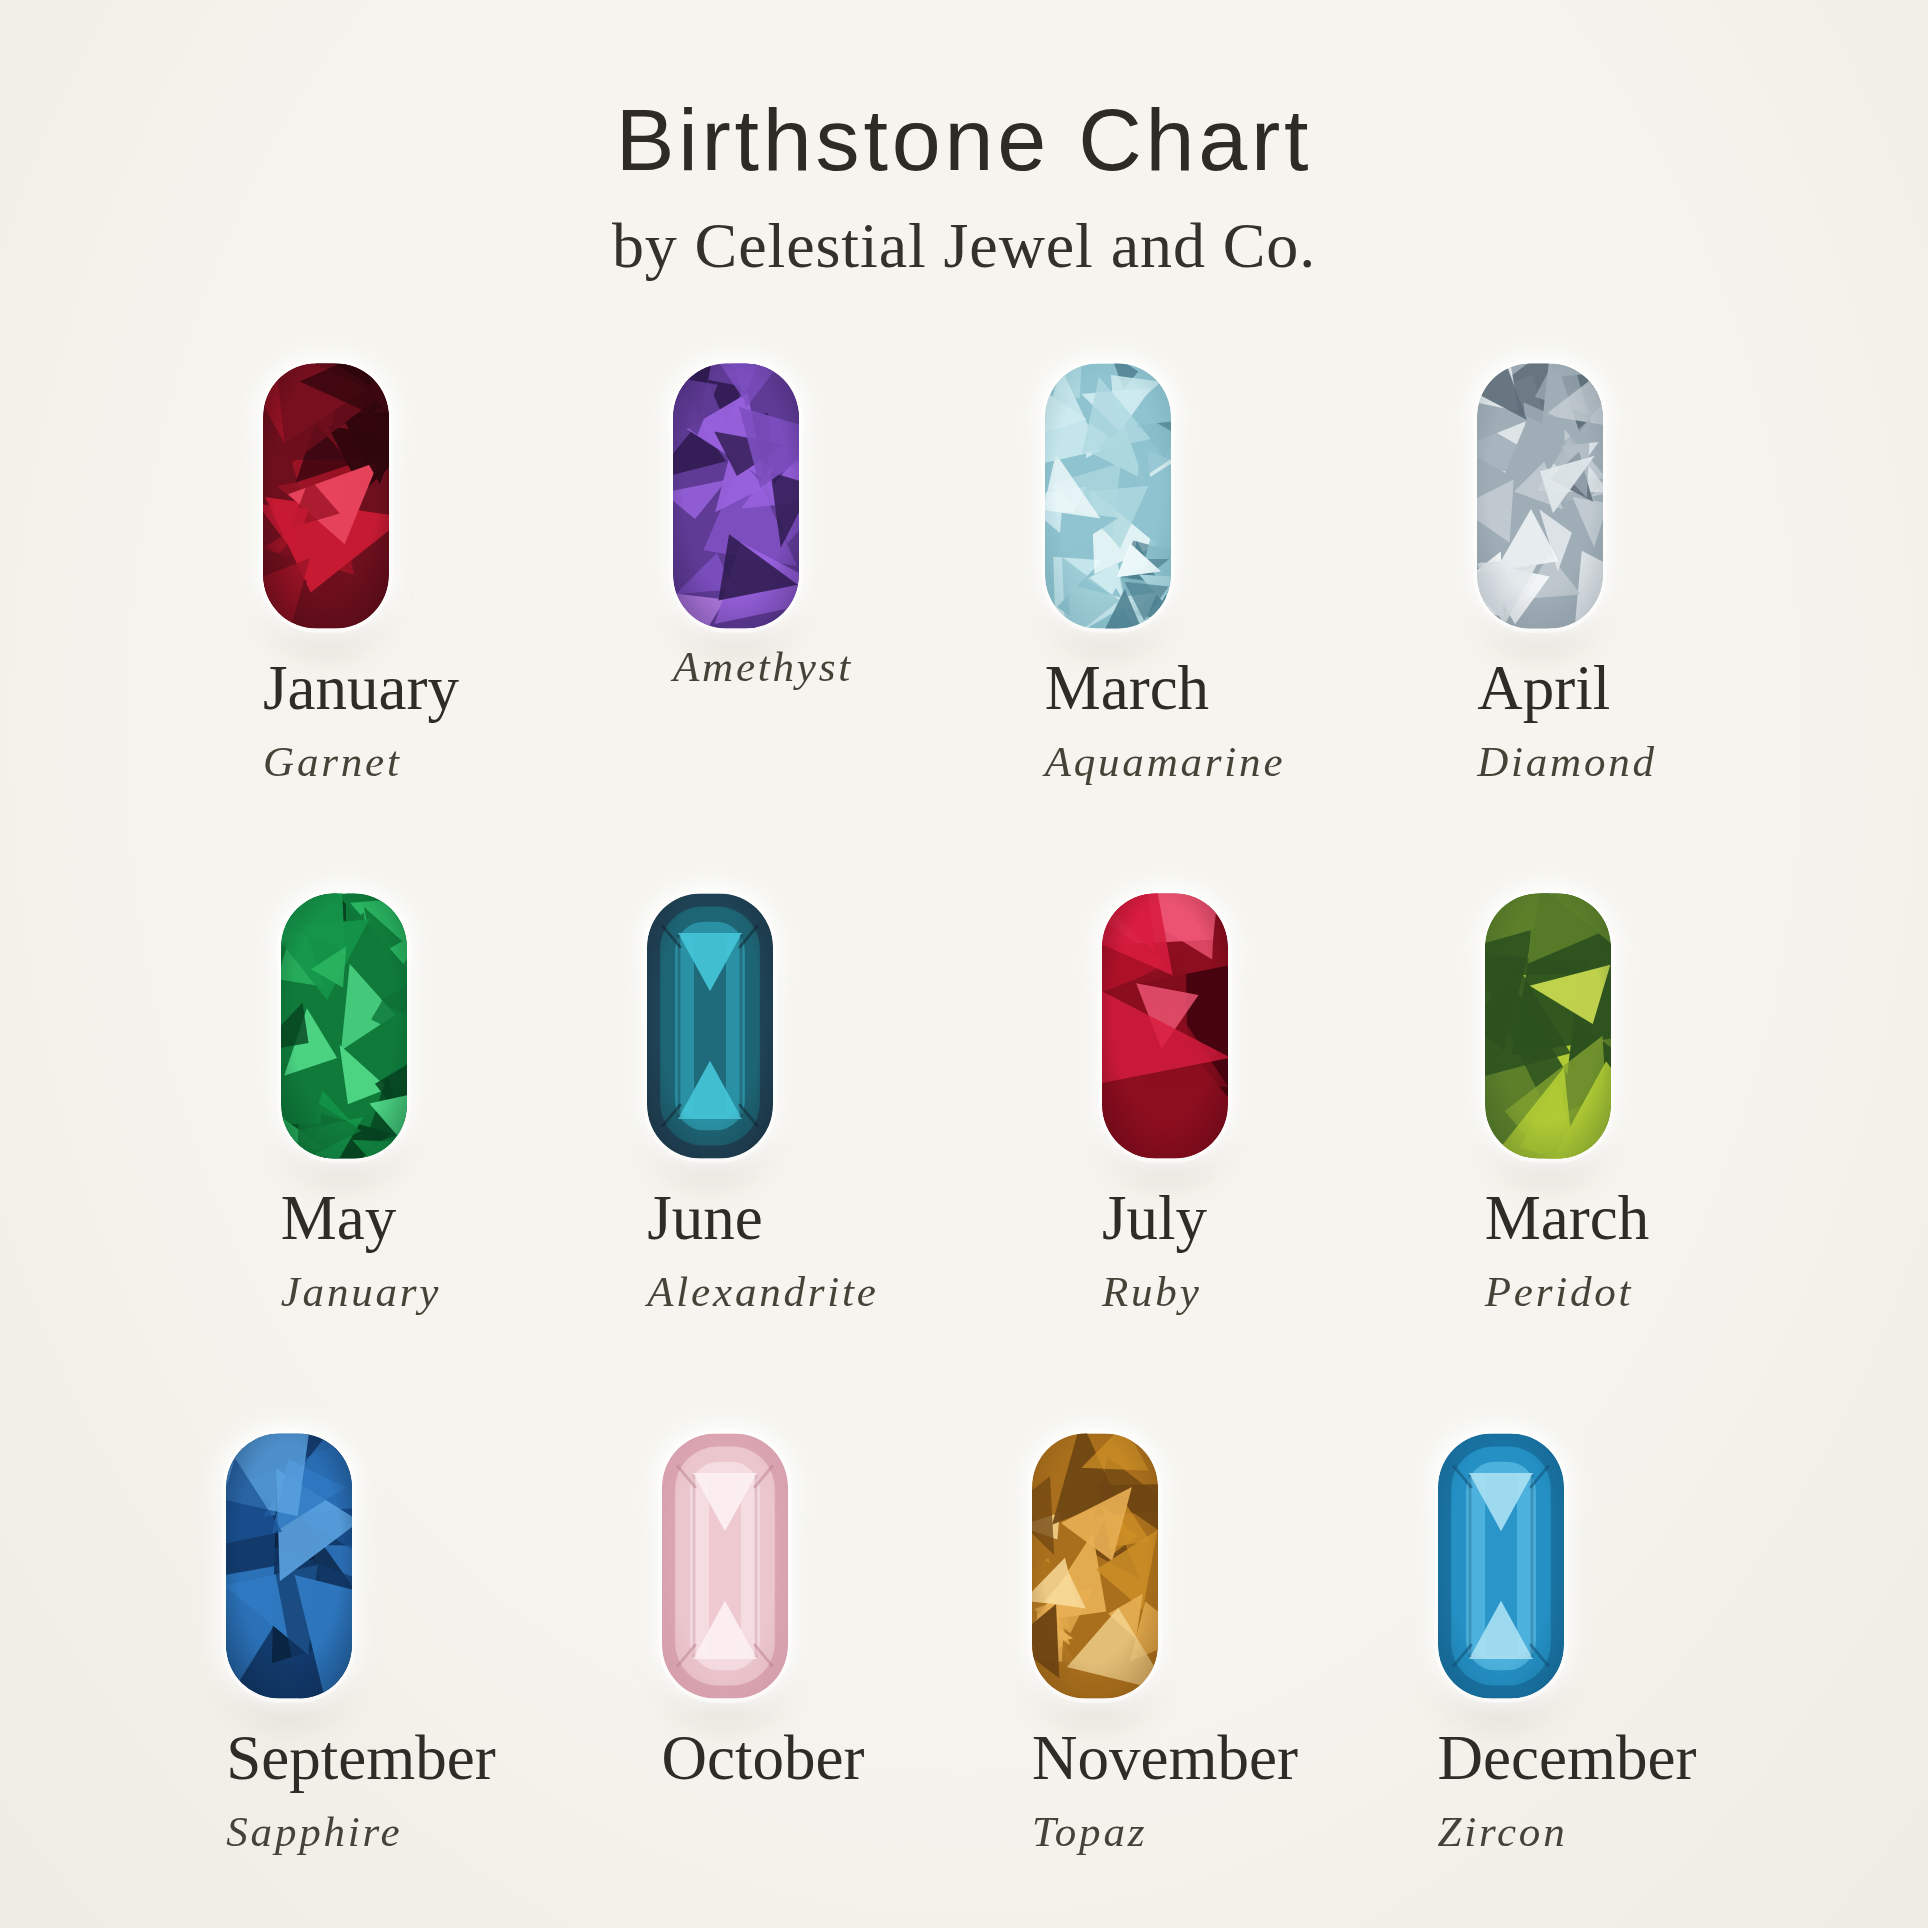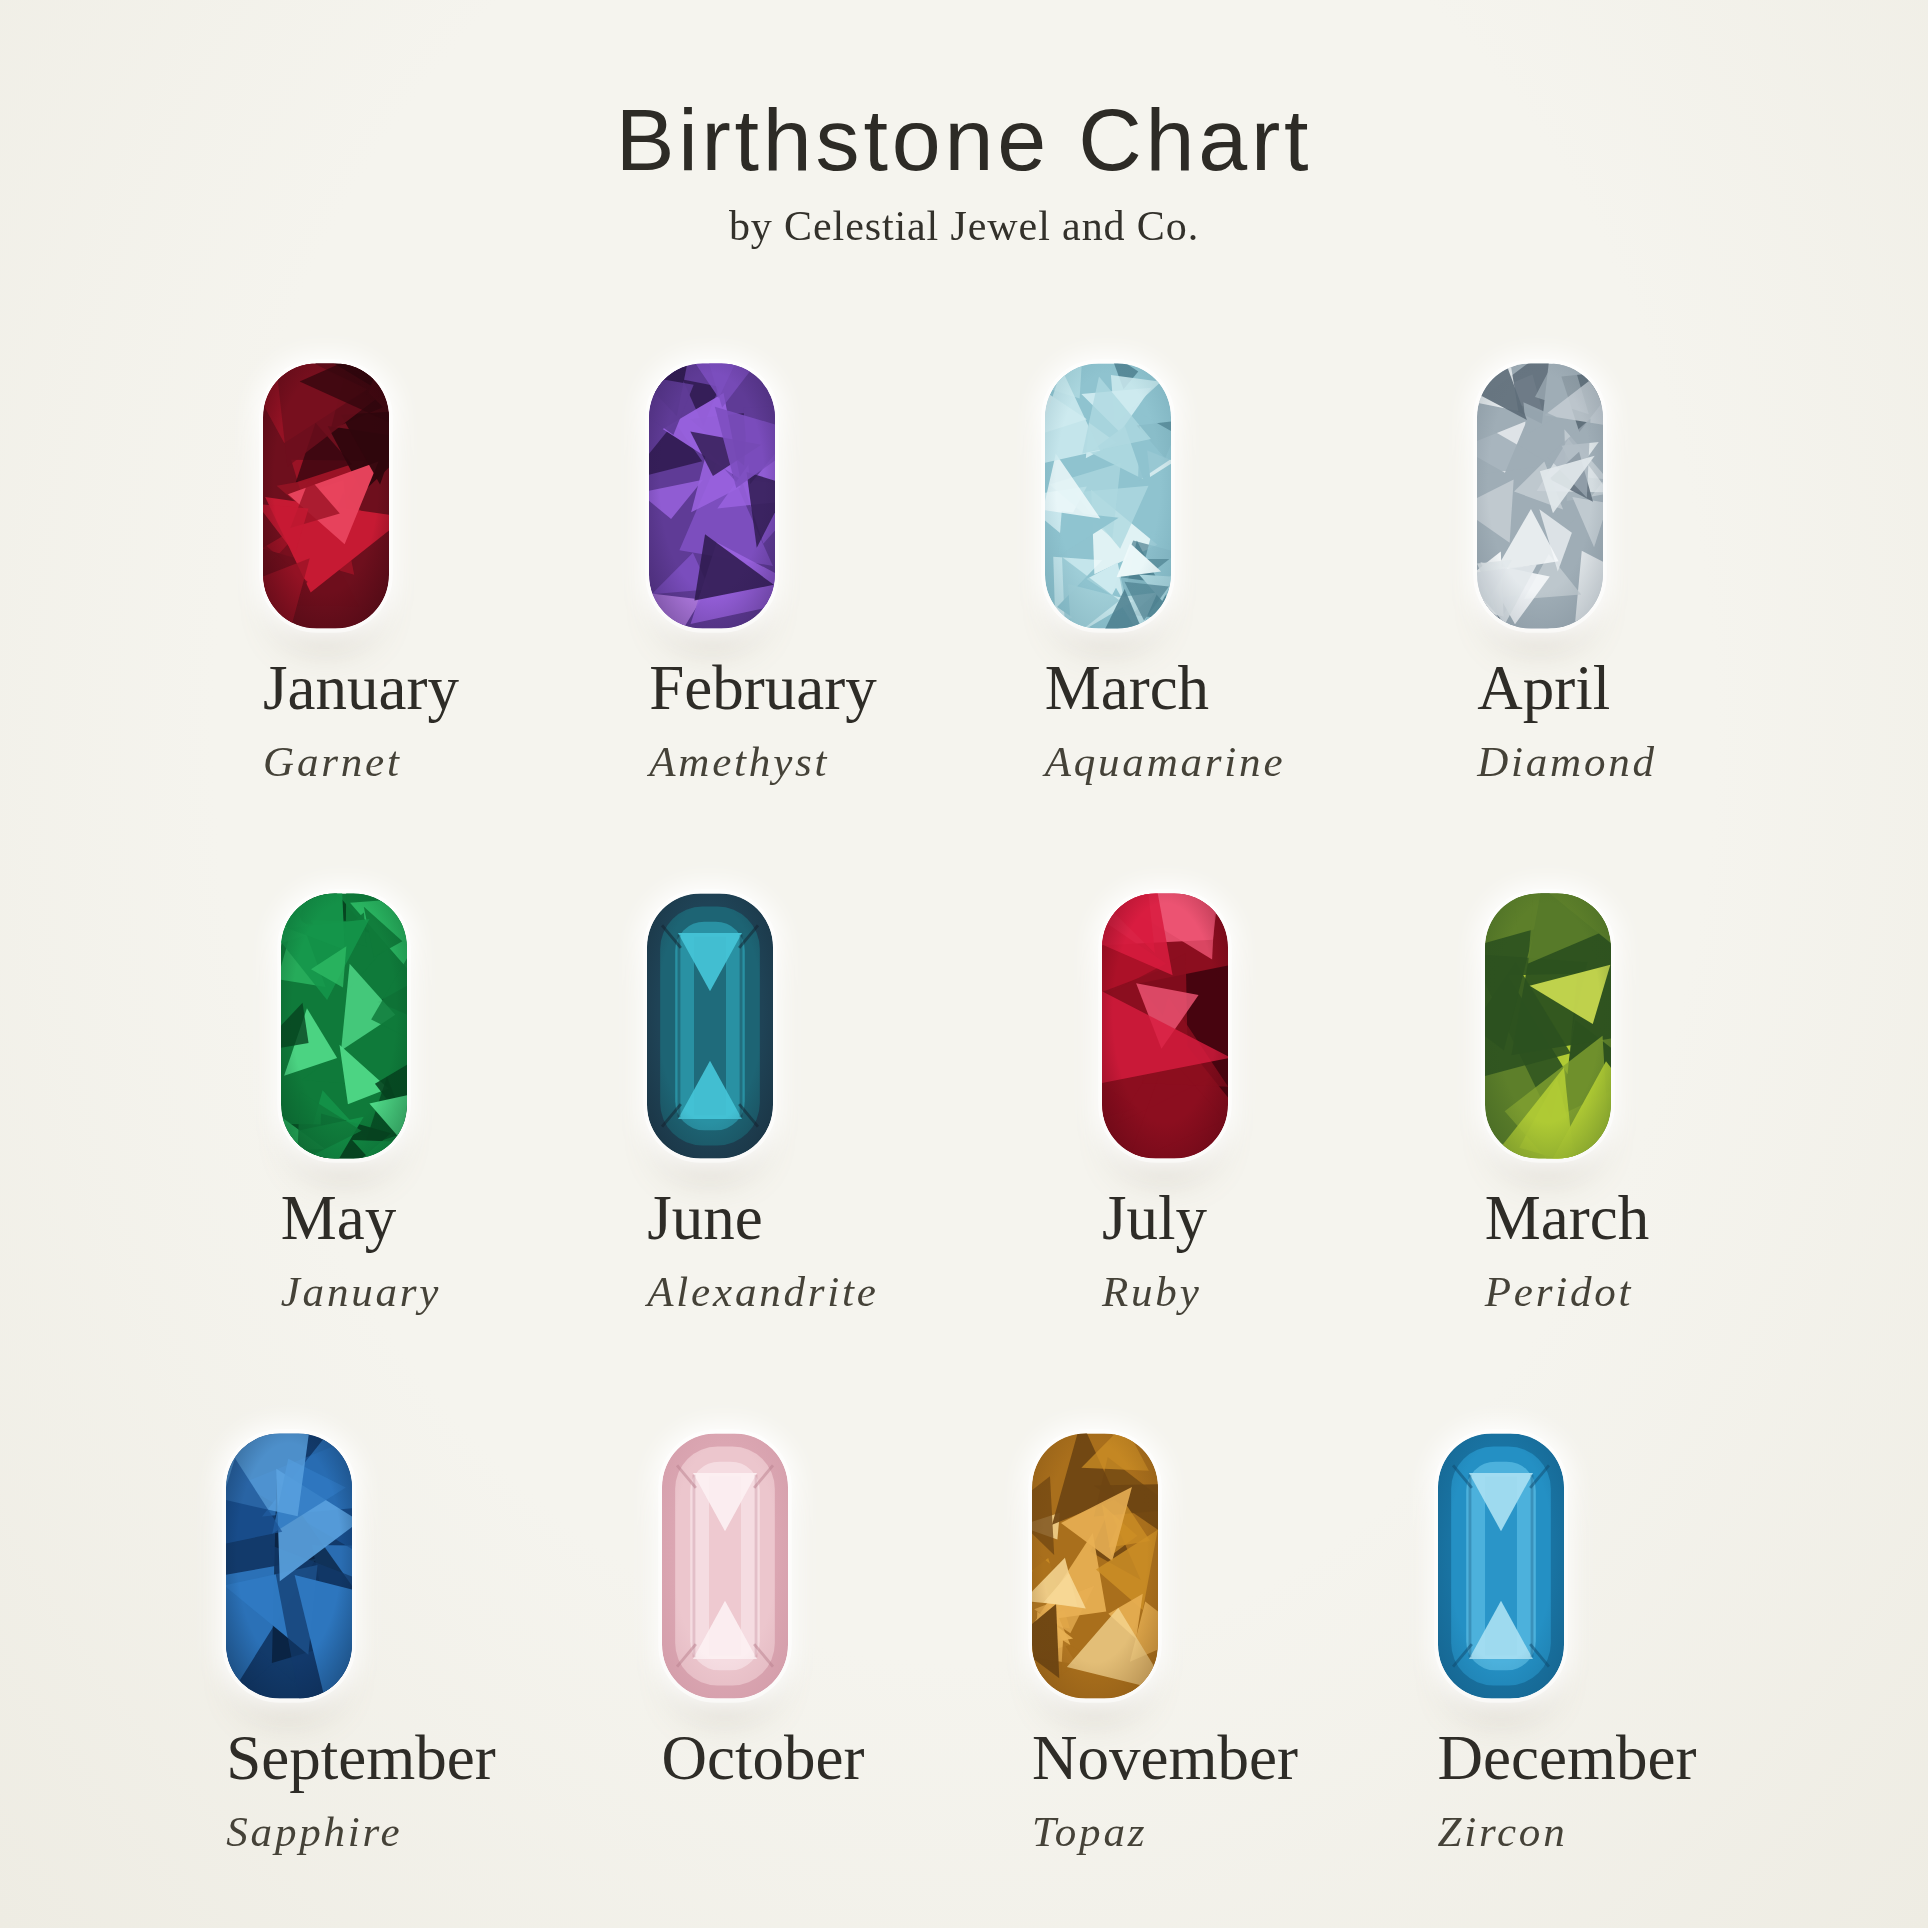--- a/index.html
+++ b/index.html
@@ -15,22 +15,22 @@
   .title{
     margin:0;
     font-family:"Liberation Sans", sans-serif;
     font-weight:normal;
     font-size:88px;
     line-height:1.1;
     letter-spacing:3.8px;
     color:#2d2b26;
   }
   .subtitle{
-    margin-top:13px;
-    font-size:42px;
+    margin-top:20px;
+    font-size:64px;
     line-height:1.15;
     letter-spacing:0.9px;
     color:#33312b;
   }
   .grid{
     position:absolute;
     top:363px;
     left:50%;
     transform:translateX(-50%);
     display:grid;
@@ -146,21 +146,20 @@
               <polygon points="47.5,22.6 25.9,76.2 -76.8,1.5" fill="#5f3b96" fill-opacity="0.93"></polygon>
               <polygon points="72.0,190.1 181.4,247.9 44.2,277.1" fill="#9a63e0" fill-opacity="0.92"></polygon>
               <polygon points="48.3,252.2 59.6,181.8 132.8,235.5" fill="#2e1a4e" fill-opacity="0.87"></polygon>
               <polygon points="103.7,115.6 149.0,129.2 114.6,196.0" fill="#2e1a4e" fill-opacity="0.83"></polygon>
               <polygon points="43.9,72.5 119.6,86.5 68.0,119.7" fill="#2e1a4e" fill-opacity="0.80"></polygon>
               <polygon points="70.0,46.2 172.6,76.1 92.8,132.4" fill="#7d4fc0" fill-opacity="0.90"></polygon>
               <rect x="0" y="0" width="134" height="282" fill="url(#vig1)"></rect>
             </g>
           </svg>
         </div>
-        <div class="month">February</div>
         <div class="stone">Amethyst</div>
       </div>
       <div class="cell">
         <div class="gem">
           <svg width="126" height="266" viewBox="0 0 134 282">
             <defs>
               <clipPath id="clip2">
                 <rect x="0" y="0" width="134" height="282" rx="57"></rect>
               </clipPath>
               <radialGradient id="vig2" cx="50%" cy="45%" r="75%">

